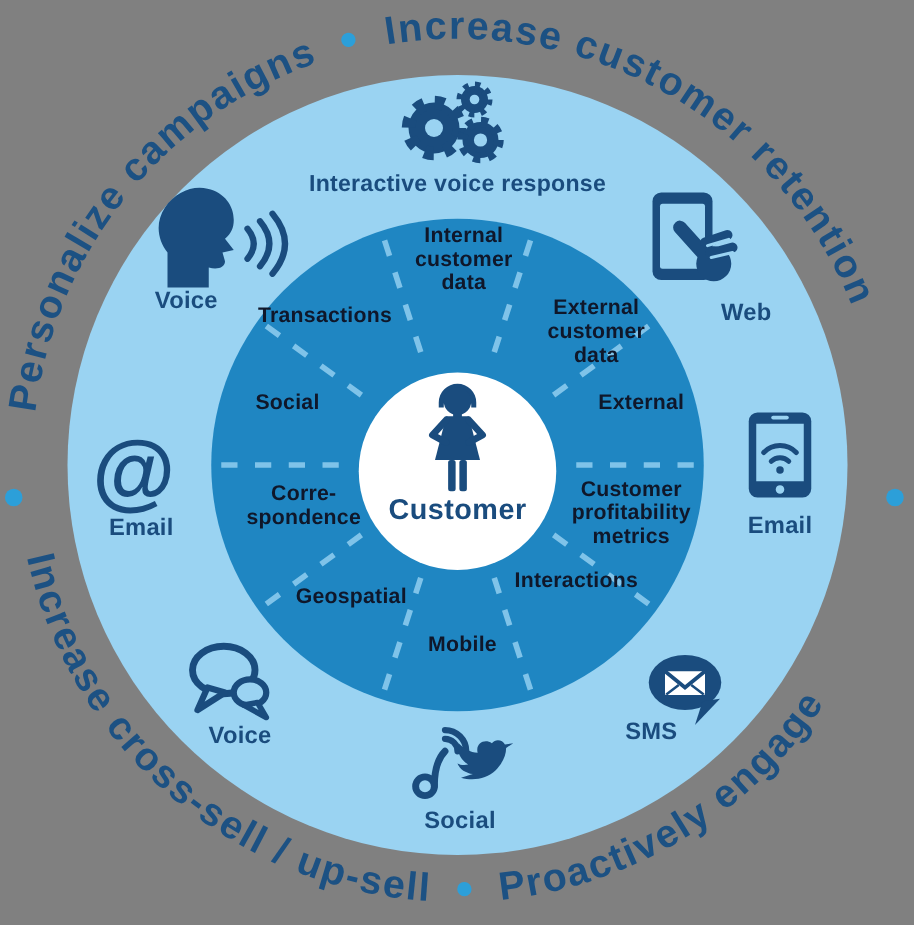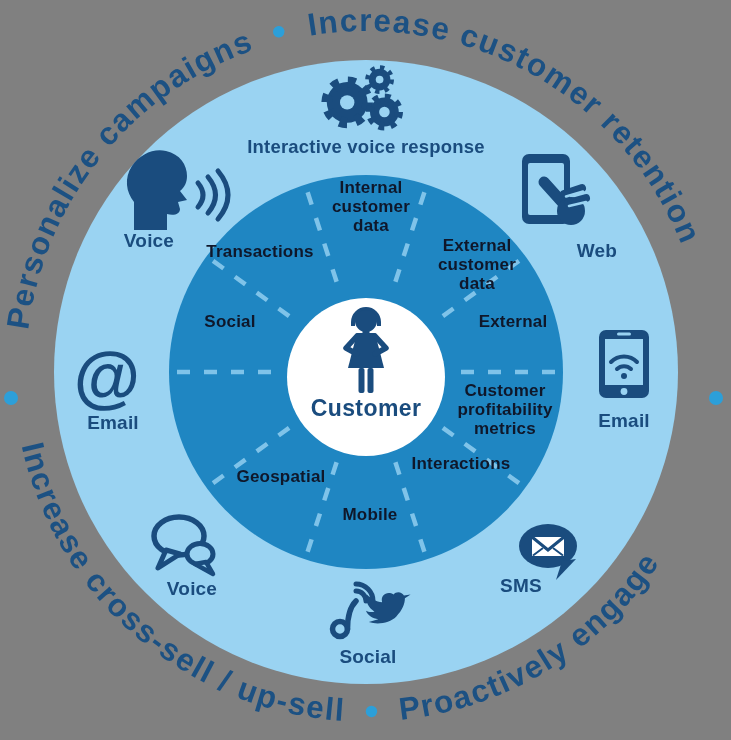--- a/index.html
+++ b/index.html
@@ -155,20 +155,22 @@
 <div class="lbl seg" style="left:477px;top:265px">External
 customer
 data</div>
 <div class="lbl seg" style="left:513px;top:322px">External</div>
 <div class="lbl seg" style="left:505px;top:410px">Customer
 profitability
 metrics</div>
 <div class="lbl seg" style="left:461px;top:464px">Interactions</div>
 <div class="lbl seg" style="left:370px;top:515px">Mobile</div>
 <div class="lbl seg" style="left:281px;top:477px">Geospatial</div>
+<div class="lbl seg" style="left:243px;top:404px">Corre-
+spondence</div>
 <div class="lbl seg" style="left:230px;top:322px">Social</div>
 <div class="lbl seg" style="left:260px;top:252px">Transactions</div>
 
 <div class="lbl center-lbl" style="left:366px;top:408px">Customer</div>
 
 <div class="lbl ch ivr" style="left:366px;top:147px">Interactive voice response</div>
 <div class="lbl ch" style="left:149px;top:241px">Voice</div>
 <div class="lbl ch" style="left:597px;top:251px">Web</div>
 <div class="lbl ch" style="left:113px;top:423px">Email</div>
 <div class="lbl ch" style="left:624px;top:421px">Email</div>

